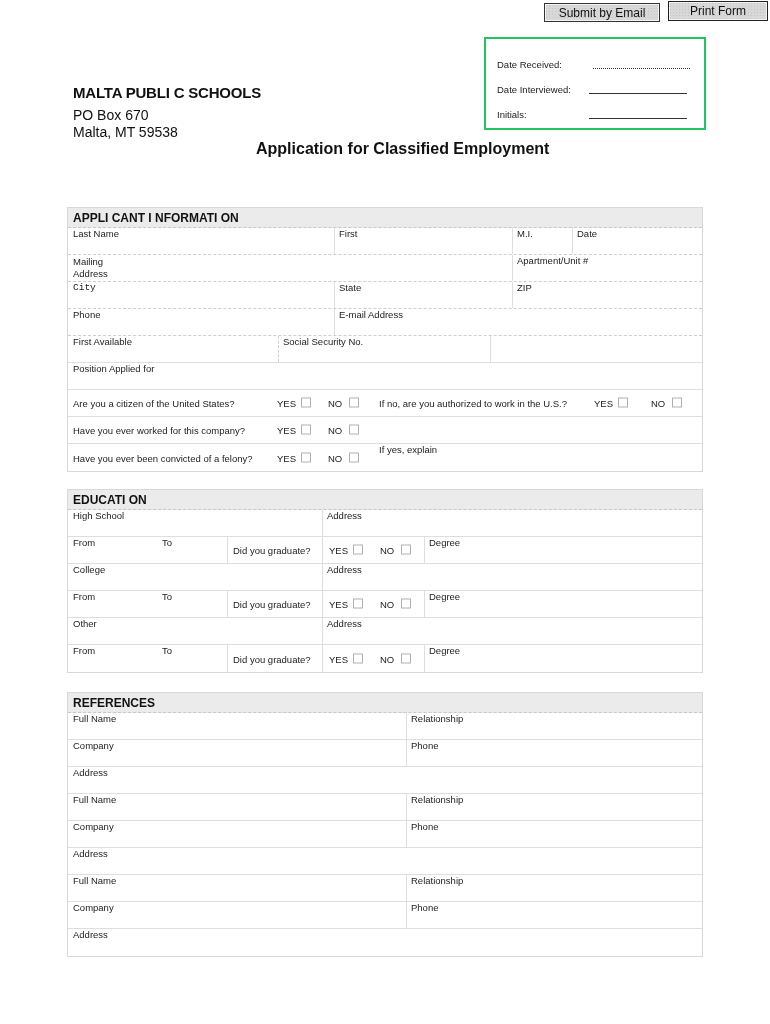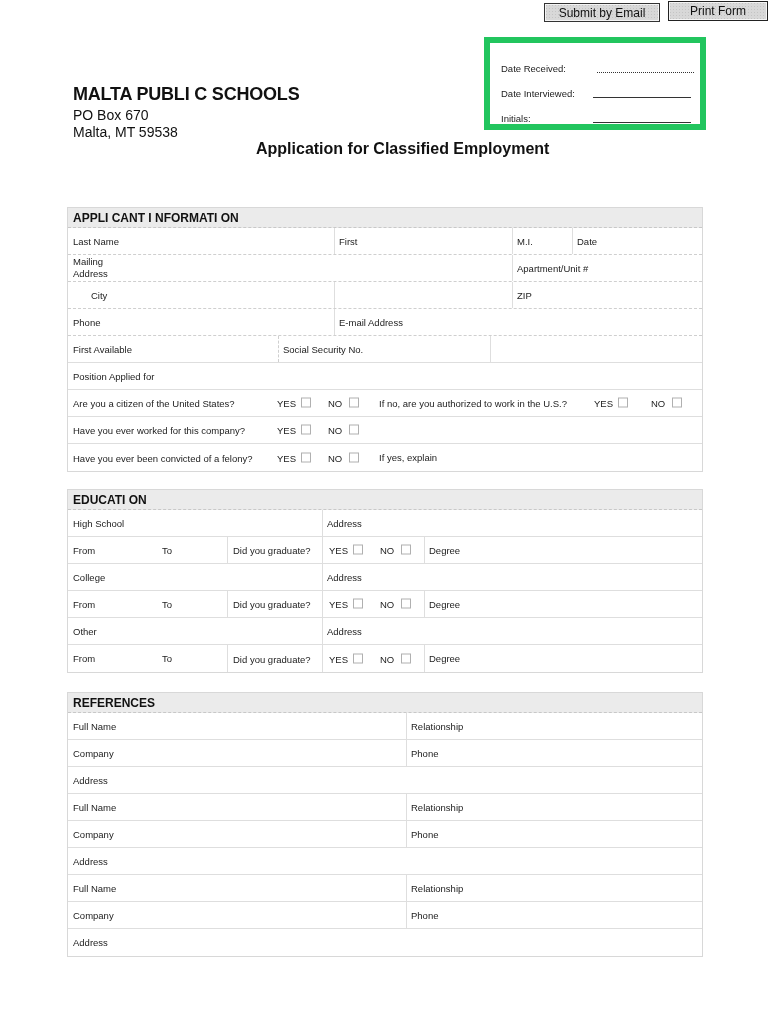--- a/index.html
+++ b/index.html
@@ -13,47 +13,47 @@
     background-size: 3px 3px;
     font-size: 12px; color: #111;
     display: flex; align-items: center; justify-content: center;
     cursor: pointer;
   }
   .btn-email { left: 544px; width: 116px; box-shadow: inset 0 0 0 1px #f4f4f4; }
   .btn-print { left: 668px; width: 100px; top: 1px; height: 20px; border-color: #222; box-shadow: inset 0 0 0 1px #f4f4f4; }
 
   .office-box {
     position: absolute; left: 484px; top: 37px; width: 222px; height: 93px;
-    border: 6px solid #22c55e;
+    border: 2px solid #22c55e;
   }
   .office-row { position: absolute; left: 11px; font-size: 9.5px; color: #222; }
   .office-line { position: absolute; height: 0; border-bottom: 1px solid #333; }
 
-  .org-name { position: absolute; left: 73px; top: 84px; font-size: 18px; font-weight: bold; letter-spacing: -0.2px; }
+  .org-name { position: absolute; left: 73px; top: 84px; font-size: 15px; font-weight: bold; letter-spacing: -0.2px; }
   .org-addr { position: absolute; left: 73px; font-size: 14px; }
   .form-title { position: absolute; left: 256px; top: 140px; font-size: 16px; font-weight: bold; }
 
   .section {
     position: absolute; left: 67px; width: 636px;
     border: 1px solid #d8d8d8;
     margin-top: 24px;
   }
   .sec-head {
     height: 20px; background: #ebebeb;
     border-bottom: 1px dashed #c8c8c8;
     font-size: 12px; font-weight: bold;
     padding-left: 5px; line-height: 20px;
   }
   .row { position: relative; height: 27px; border-bottom: 1.5px solid #dedede; }
   .row:last-child { border-bottom: none; }
   .row.dotted { border-bottom: 1px dashed #cfcfcf; }
   .cell {
     position: absolute; top: 0; height: 100%;
     font-size: 9.5px; color: #222;
-    display: flex; align-items: center; padding-left: 5px;
+    display: flex; padding-left: 5px;
   }
   .vline { position: absolute; top: 0; bottom: 0; border-left: 1.5px solid #dedede; }
   .vline.dotted { border-left: 1px dashed #cfcfcf; }
   .lbl { position: absolute; top: 50%; transform: translateY(-50%); font-size: 9.5px; color: #222; white-space: nowrap; }
   .cb {
     position: absolute; top: 50%; transform: translateY(-55%);
     width: 10px; height: 10px; border: 1px solid #b0b0b0; background: #fff; cursor: pointer;
   }
   .italic { font-style: italic; }
 </style>
@@ -107,24 +107,27 @@
       <span>Mailing</span>
       <span>Address</span>
     </div>
     <div class="vline" style="left:444px;"></div>
     <div class="cell" style="left:444px; width:190px;">
         <span>Apartment/Unit #</span>
       </div>
   </div>
 
   <div class="row dotted">
-    <div class="cell" style="left:18px; width:266px;">
+    <div class="cell" style="left:0; width:266px;font-family:Liberation Mono, monospace;">
         <span>City</span>
       </div>
     <div class="vline" style="left:266px;"></div>
+    <div class="cell" style="left:266px; width:178px;">
+        <span>State</span>
+      </div>
     <div class="vline" style="left:444px;"></div>
     <div class="cell" style="left:444px; width:190px;">
         <span>ZIP</span>
       </div>
   </div>
 
   <div class="row dotted">
     <div class="cell" style="left:0; width:266px;">
         <span>Phone</span>
       </div>

